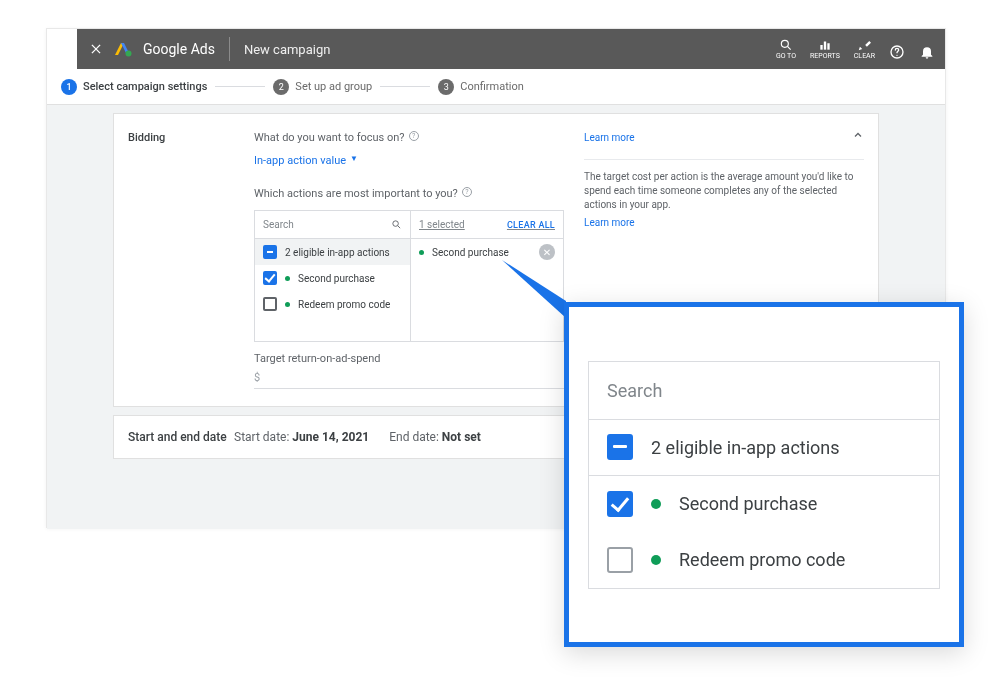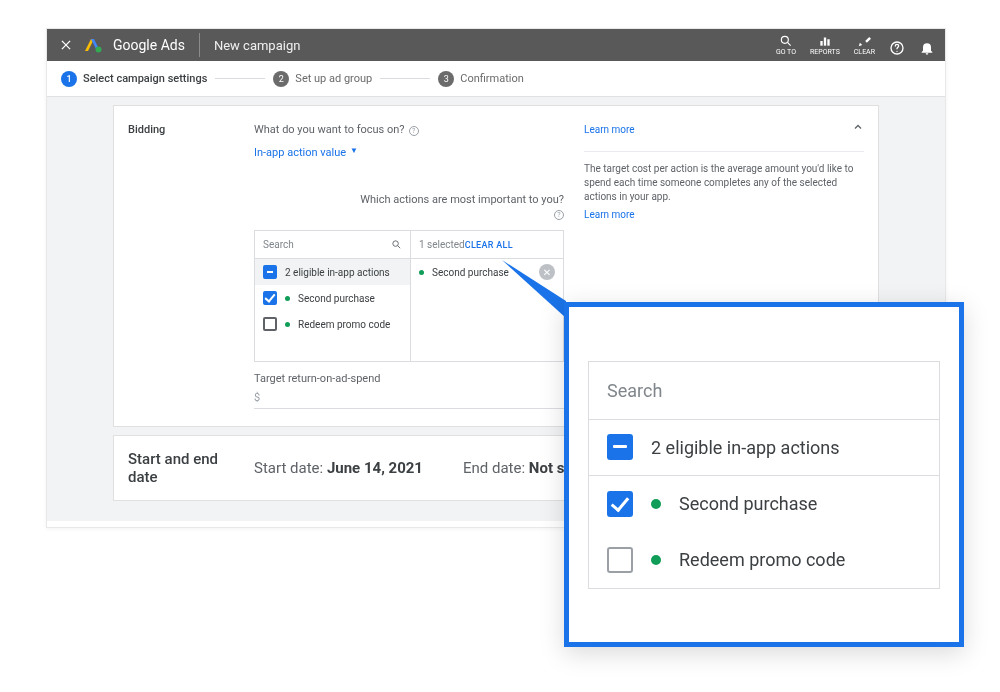--- a/index.html
+++ b/index.html
@@ -1,21 +1,21 @@
 <!DOCTYPE html>
 <html><head>
 <meta charset="utf-8">
 <style>
   * { box-sizing: border-box; margin: 0; padding: 0; font-family: Roboto, Arial, sans-serif; }
   body { background: #fff; width: 1000px; height: 692px; position: relative; overflow: hidden; }
 
   .window { position: absolute; left: 46px; top: 28px; width: 900px; height: 500px; border: 1px solid #e8e8e8; box-shadow: 0 1px 4px rgba(0,0,0,0.05); background: #fff; }
 
   
-  .topbar { height: 32px; background: #595959; display: flex; align-items: center; color: #fff; padding: 0 10px; gap: 10px; font-size: 14px; }
+  .topbar { height: 40px; background: #595959; display: flex; align-items: center; color: #fff; padding: 0 10px; gap: 10px; font-size: 14px; margin-left: 30px; }
   .topbar .close { width: 18px; height: 18px; display:flex; align-items:center; justify-content:center; font-size:16px; color:#fff; cursor:pointer;}
   .logo { width: 18px; height: 18px; }
   .divider { width: 1px; height: 24px; background: rgba(255,255,255,0.3); margin: 0 4px; }
   .brand { font-size: 14px; font-weight: 400; }
   .subtitle { font-size: 13px; opacity: 0.9; }
   .top-right { margin-left: auto; display:flex; gap: 14px; align-items:flex-end; }
   .top-icon { display:flex; flex-direction:column; align-items:center; font-size: 7px; color:#fff; cursor:pointer; gap:0;}
   .top-icon svg { width: 14px; height: 14px; }
   .top-simple { color:#fff; font-size:14px; cursor:pointer; display:flex; align-items:center;}
   .top-simple svg { width:16px; height:16px; }
@@ -31,31 +31,31 @@
   
   .content { background:#f1f3f4; height: calc(500px - 40px - 36px); padding: 8px 0 0 0; display:flex; flex-direction:column; align-items:center; gap:8px; }
 
   
   .panel { width: 766px; background:#fff; border:1px solid #e0e0e0; position:relative; }
   .panel-body { display:flex; padding: 17px 14px; gap: 20px; font-size: 11px; color:#5f6368; }
   .col-left { width: 106px; font-weight:500; color:#3c4043; }
   .col-mid { width: 310px; display:flex; flex-direction:column; gap:10px; }
   .col-right { flex:1; }
 
-  .label-row { display:flex; align-items:flex-end; gap:4px; }
+  .label-row { display:flex; align-items:flex-start; gap:4px; }
   .help { width:10px; height:10px; border-radius:50%; border:1px solid #9aa0a6; color:#9aa0a6; display:inline-flex; align-items:center; justify-content:center; font-size:7px; }
 
   .dropdown { color:#1a73e8; font-size:11px; display:flex; align-items:flex-start; gap:4px; cursor:pointer; }
   .dropdown .arrow { font-size:8px; }
 
   
   .picker { border:1px solid #dadce0; min-height: 132px; display:flex; flex-direction:column; }
   .picker-header { display:flex; height:28px; border-bottom:1px solid #dadce0; }
   .picker-header .search-col { width: 156px; display:flex; align-items:center; justify-content:space-between; padding: 0 8px; border-right:1px solid #dadce0; color:#80868b; font-size:10px; }
-  .picker-header .sel-col { flex:1; display:flex; align-items:center; padding:0 8px; font-size:10px; color:#80868b;}
+  .picker-header .sel-col { flex:1; display:flex; align-items:center; justify-content:space-between; padding:0 8px; font-size:10px; color:#80868b;text-decoration:underline;}
   .clear { color:#1a73e8; font-weight:500; font-size:9px; cursor:pointer; letter-spacing:0.3px;}
 
   .picker-body { display:flex; flex:1; }
   .picker-left { width:156px; border-right:1px solid #dadce0; }
   .picker-right { flex:1; }
 
   .prow { height:26px; display:flex; align-items:center; padding: 0 8px; gap:8px; font-size:10px; color:#3c4043; position:relative; }
   .prow.header-row { background:#f1f3f4; font-size:10px; }
   .cb { width:14px; height:14px; border:2px solid #5f6368; border-radius:2px; cursor:pointer; flex-shrink:0; position:relative;}
   .cb.indet { background:#1a73e8; border-color:#1a73e8; }
@@ -67,21 +67,21 @@
 
   .target-label { font-size:11px; color:#5f6368; }
   .target-field { border-bottom:1px solid #dadce0; padding:6px 0 4px 0; color:#9aa0a6; font-size:11px; }
 
   .info-block { font-size:10px; color:#5f6368; line-height:1.4; margin-bottom:4px;}
   .learn { color:#1a73e8; font-size:10px; cursor:pointer; display:inline-block; margin-bottom:10px;}
   .collapse { position:absolute; top:12px; right:14px; cursor:pointer; color:#5f6368;}
   .hr { height:1px; background:#e8eaed; margin: 6px 0 10px 0; }
 
   
-  .dates-panel { width:766px; background:#fff; border:1px solid #e0e0e0; padding: 14px; display:flex; gap: 20px; font-size:15px; color:#5f6368; align-items:center;}
+  .dates-panel { width:766px; background:#fff; border:1px solid #e0e0e0; padding: 14px; display:flex; font-size:12px; color:#5f6368; align-items:center;}
   .dates-panel .lbl { width:106px; color:#3c4043; font-weight:500;}
   .dates-panel .pair span.val { color:#3c4043; font-weight:700; }
 
   
   .callout { position:absolute; left:564px; top:302px; width:400px; height:345px; border:5px solid #1a73e8; background:#fff; box-shadow: 0 6px 24px rgba(0,0,0,0.15); }
   .callout-inner { width:100%; height:100%; display:flex; align-items:center; justify-content:center; }
   .callout-box { width:352px; border:1px solid #dadce0; }
   .chead { height:58px; display:flex; align-items:center; padding:0 18px; font-size:18px; color:#80868b; border-bottom:1px solid #dadce0;}
   .crow { height:56px; display:flex; align-items:center; padding:0 18px; gap:18px; font-size:18px; color:#3c4043;}
   .crow.top { border-bottom:1px solid #dadce0; background:#fff;}
@@ -187,21 +187,21 @@
         <div class="col-mid">
           <div class="label-row">
             <span>What do you want to focus on?</span>
             <span class="help">?</span>
           </div>
           <div class="dropdown">
             <span>In-app action value</span>
               <span class="arrow">▼</span>
           </div>
 
-          <div class="label-row" style="margin-top:24px;flex-direction:column;">
+          <div class="label-row" style="margin-top:10px;">
             <span>Which actions are most important to you?</span>
             <span class="help">?</span>
           </div>
 
           <div class="picker">
             <div class="picker-header">
               <div class="search-col">
                 <span>Search</span>
                 <svg width="11" height="11" viewBox="0 0 24 24" fill="none" stroke="#5f6368" stroke-width="2">
                     <circle cx="10" cy="10" r="6"></circle>

